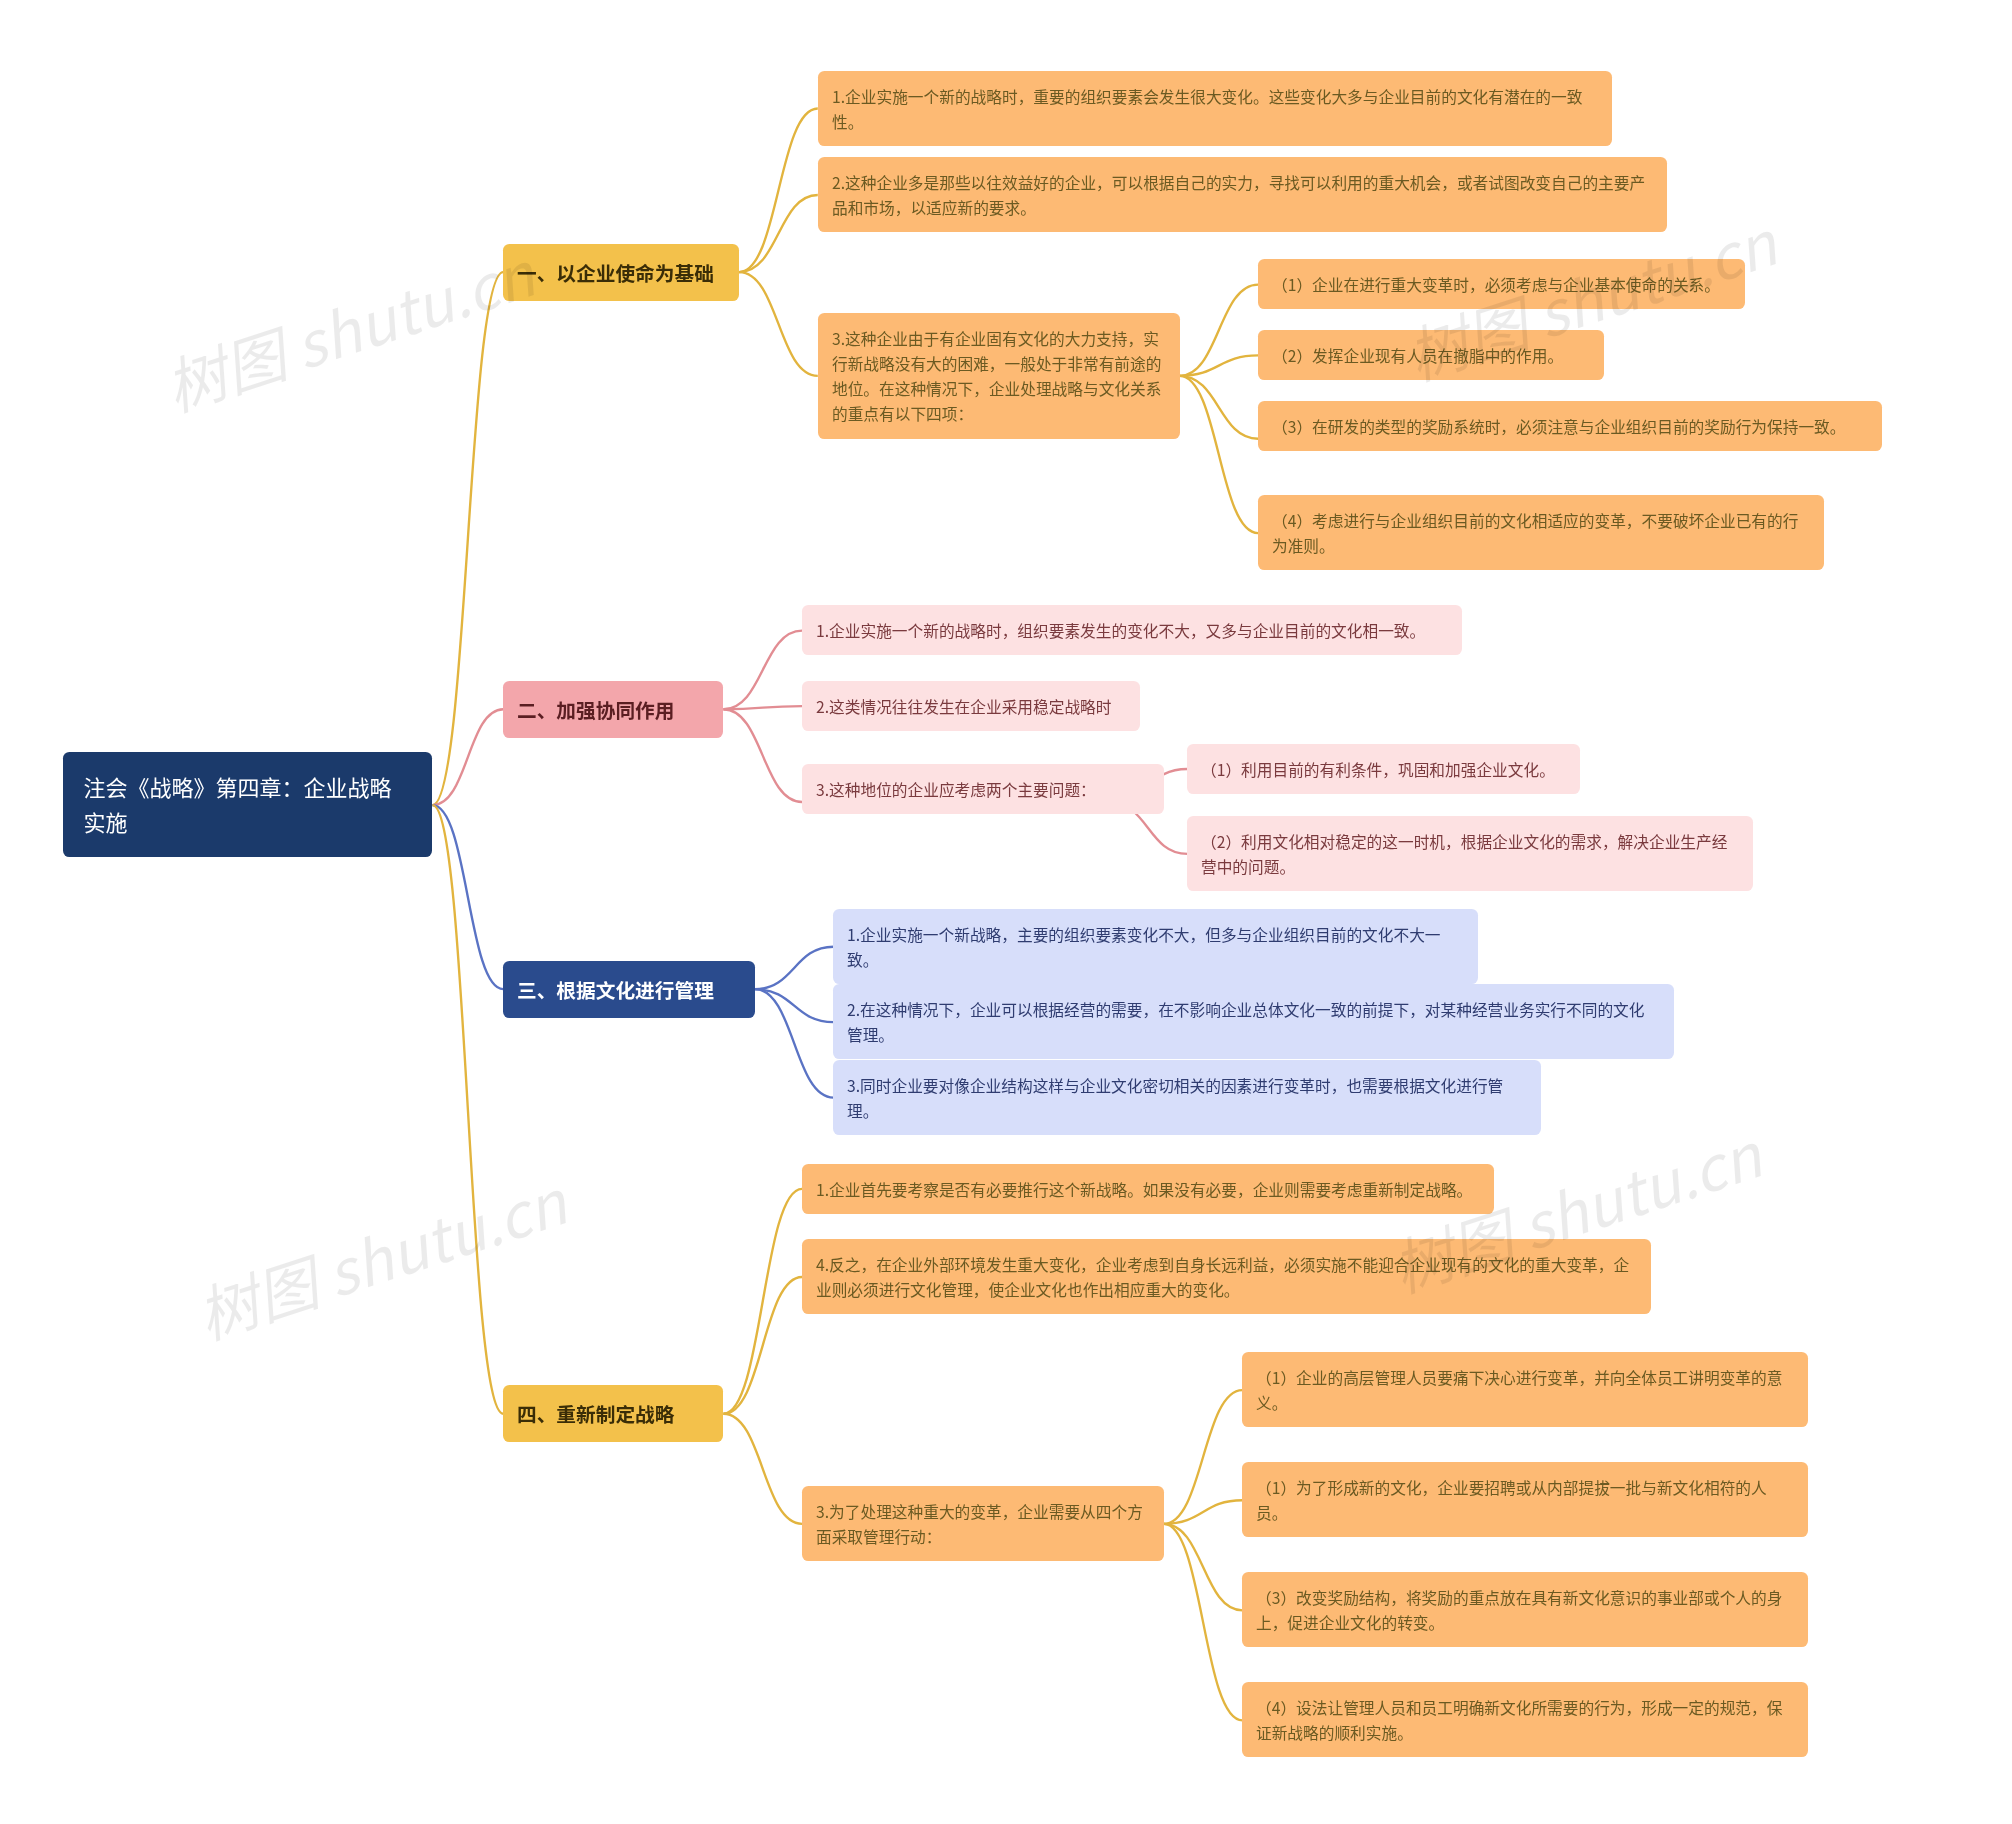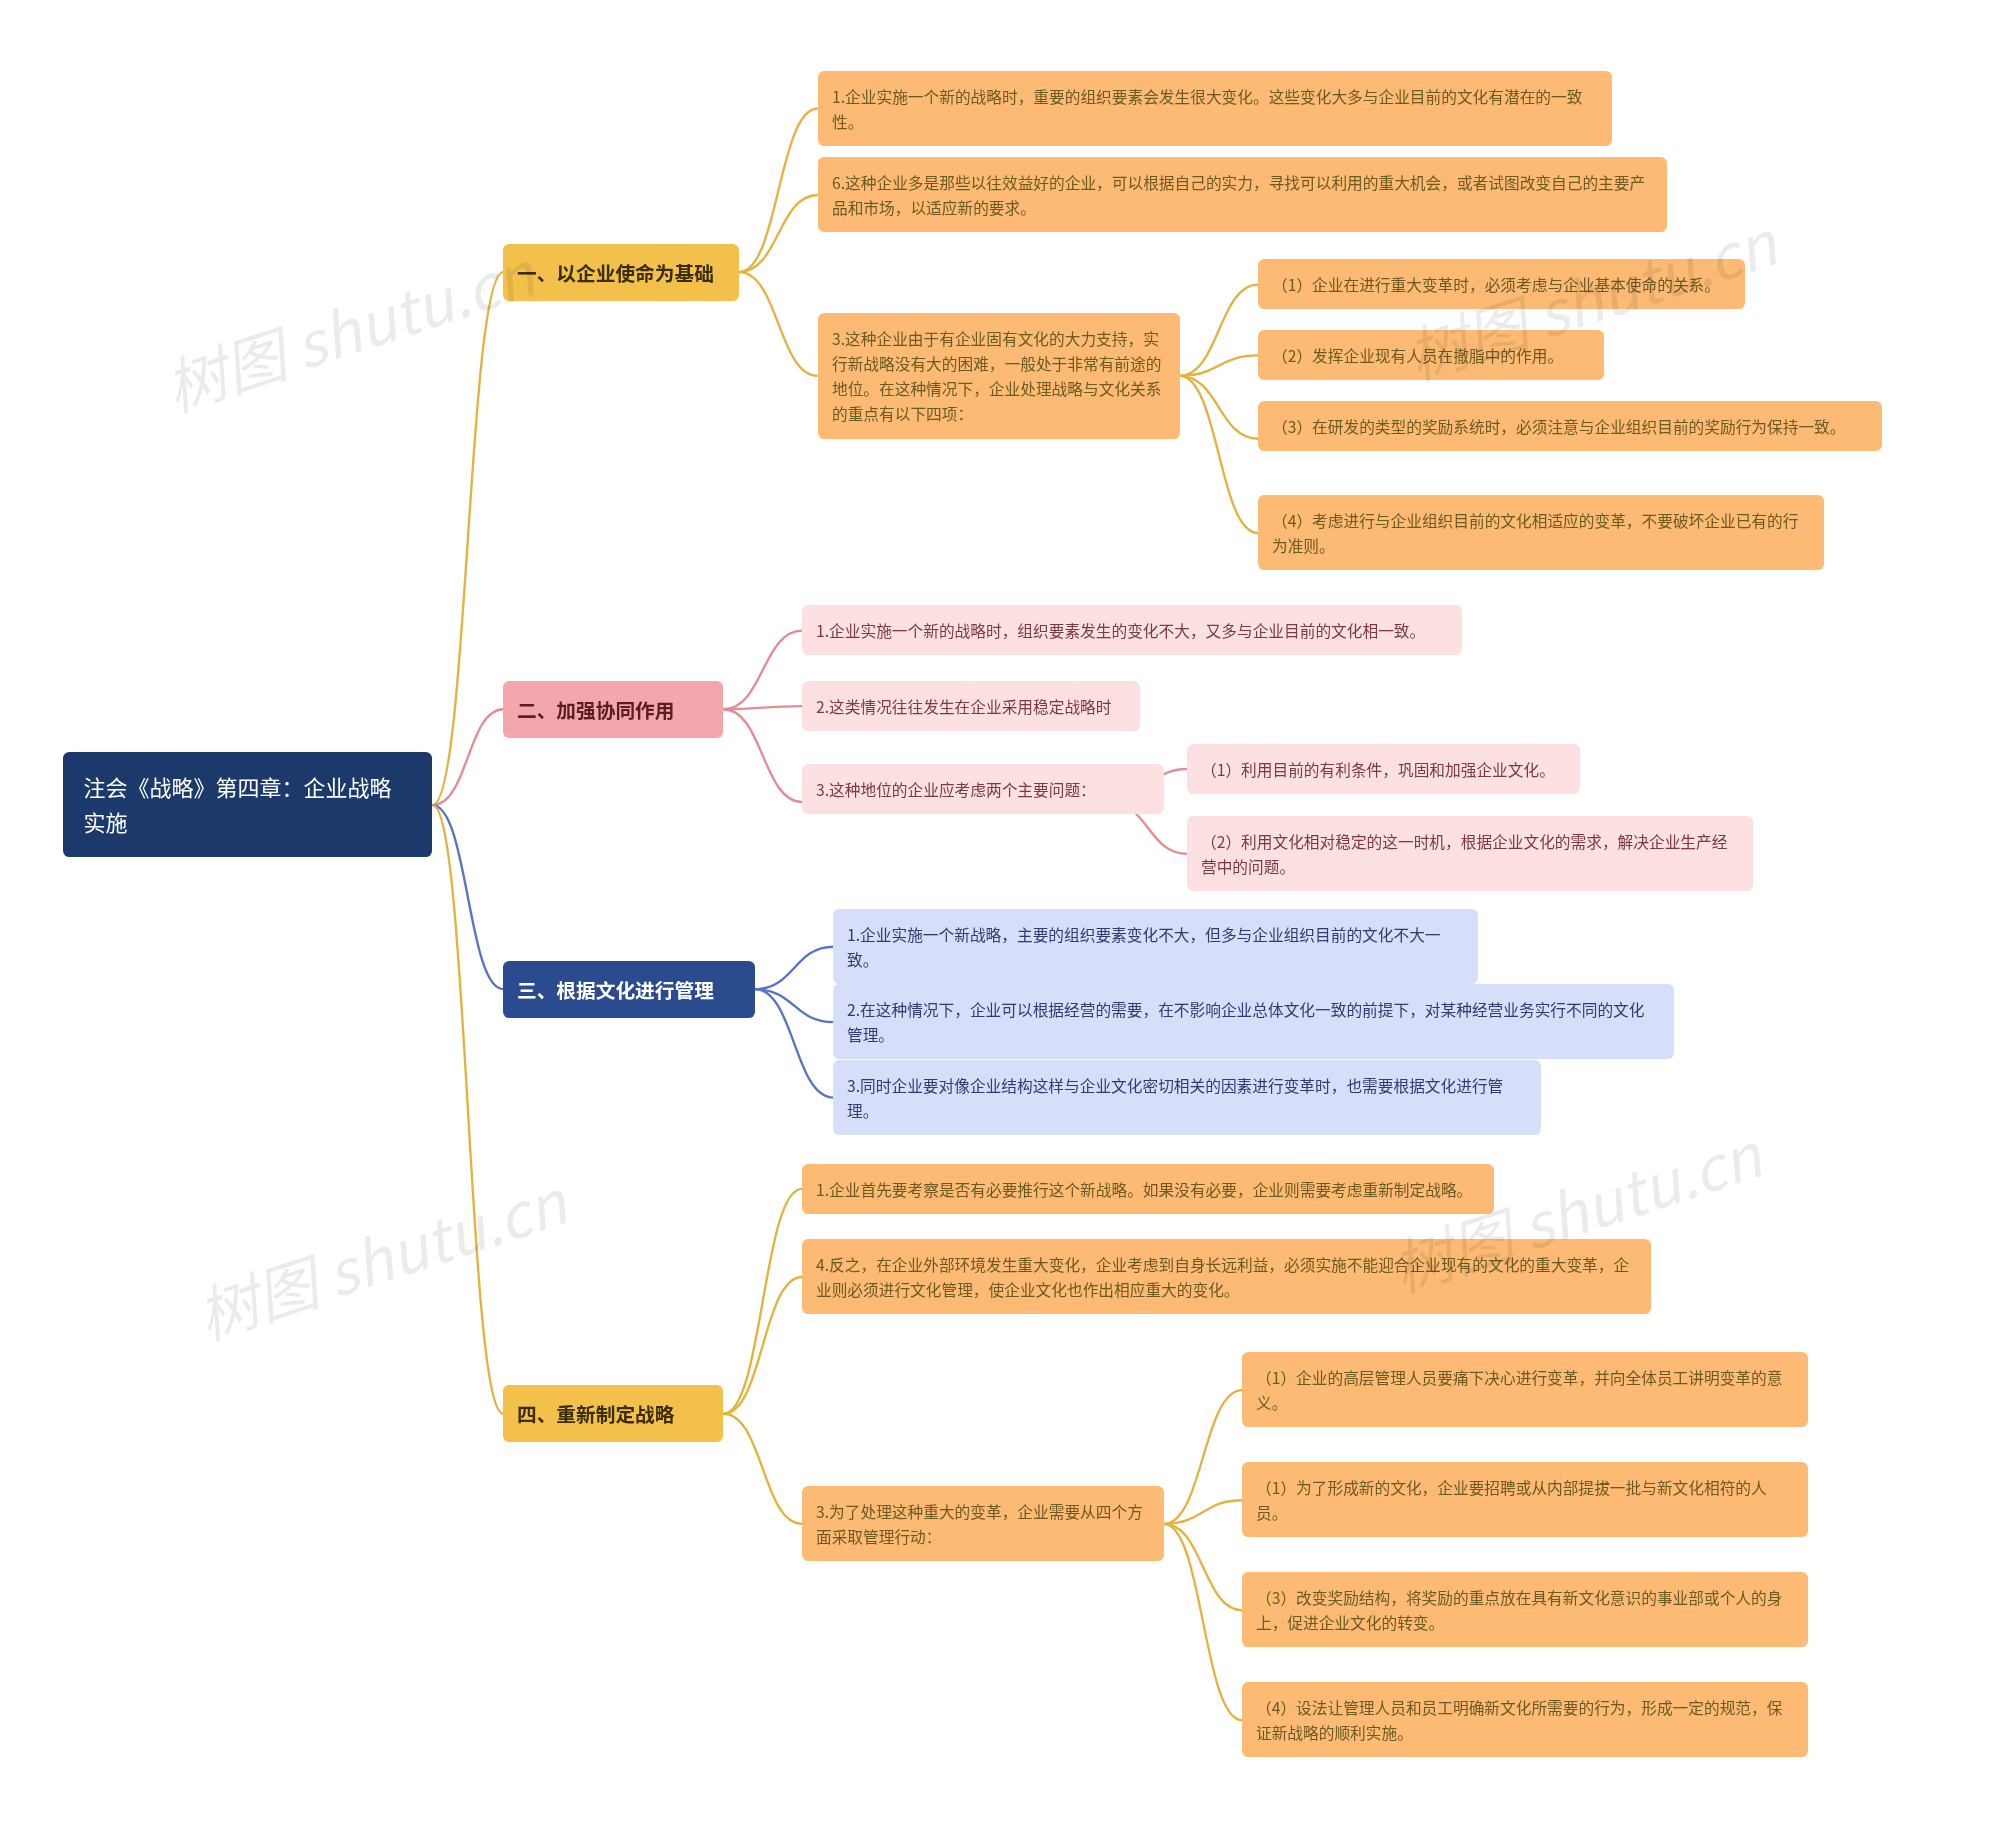--- a/index.html
+++ b/index.html
@@ -54,21 +54,21 @@
   <div class="wm" style="left:1384px;top:1164px">树图 shutu.cn</div>
 
   <div id="root" class="node root" style="left:63px; top:752px; width:369px">注会《战略》第四章：企业战略实施</div>
 
   <div id="b1" class="node l1-yellow" style="left:503px; top:244px;  width:236px">一、以企业使命为基础</div>
   <div id="b2" class="node l1-pink" style="left:503px; top:681px;  width:220px">二、加强协同作用</div>
   <div id="b3" class="node l1-blue" style="left:503px; top:961px; width:252px">三、根据文化进行管理</div>
   <div id="b4" class="node l1-yellow" style="left:503px; top:1385px; width:220px">四、重新制定战略</div>
 
   <div id="b1c1" class="node leaf-yellow" style="left:818px; top:71px;  width:794px">1.企业实施一个新的战略时，重要的组织要素会发生很大变化。这些变化大多与企业目前的文化有潜在的一致性。</div>
-  <div id="b1c2" class="node leaf-yellow" style="left:818px; top:157px; width:849px">6.这种企业多是那些以往效益好的企业，可以根据自己的实力，寻找可以利用的重大机会，或者试图改变自己的主要产品和市场，以适应新的要求。</div>
+  <div id="b1c2" class="node leaf-yellow" style="left:818px; top:157px; width:849px">2.这种企业多是那些以往效益好的企业，可以根据自己的实力，寻找可以利用的重大机会，或者试图改变自己的主要产品和市场，以适应新的要求。</div>
   <div id="b1c3" class="node leaf-yellow" style="left:818px; top:313px; width:362px">3.这种企业由于有企业固有文化的大力支持，实行新战略没有大的困难，一般处于非常有前途的地位。在这种情况下，企业处理战略与文化关系的重点有以下四项：</div>
   <div id="b1c3a" class="node leaf-yellow" style="left:1258px; top:259px; width:487px">（1）企业在进行重大变革时，必须考虑与企业基本使命的关系。</div>
   <div id="b1c3b" class="node leaf-yellow" style="left:1258px; top:330px; width:346px">（2）发挥企业现有人员在撤脂中的作用。</div>
   <div id="b1c3c" class="node leaf-yellow" style="left:1258px; top:401px; width:624px">（3）在研发的类型的奖励系统时，必须注意与企业组织目前的奖励行为保持一致。</div>
   <div id="b1c3d" class="node leaf-yellow" style="left:1258px; top:495px; width:566px">（4）考虑进行与企业组织目前的文化相适应的变革，不要破坏企业已有的行为准则。</div>
 
   <div id="b2c1" class="node leaf-pink" style="left:802px; top:605px; width:660px">1.企业实施一个新的战略时，组织要素发生的变化不大，又多与企业目前的文化相一致。</div>
   <div id="b2c2" class="node leaf-pink" style="left:802px; top:681px; width:338px">2.这类情况往往发生在企业采用稳定战略时</div>
   <div id="b2c3" class="node leaf-pink" style="left:802px; top:764px; width:362px">3.这种地位的企业应考虑两个主要问题：</div>
   <div id="b2c3a" class="node leaf-pink" style="left:1187px; top:744px;  width:393px">（1）利用目前的有利条件，巩固和加强企业文化。</div>

